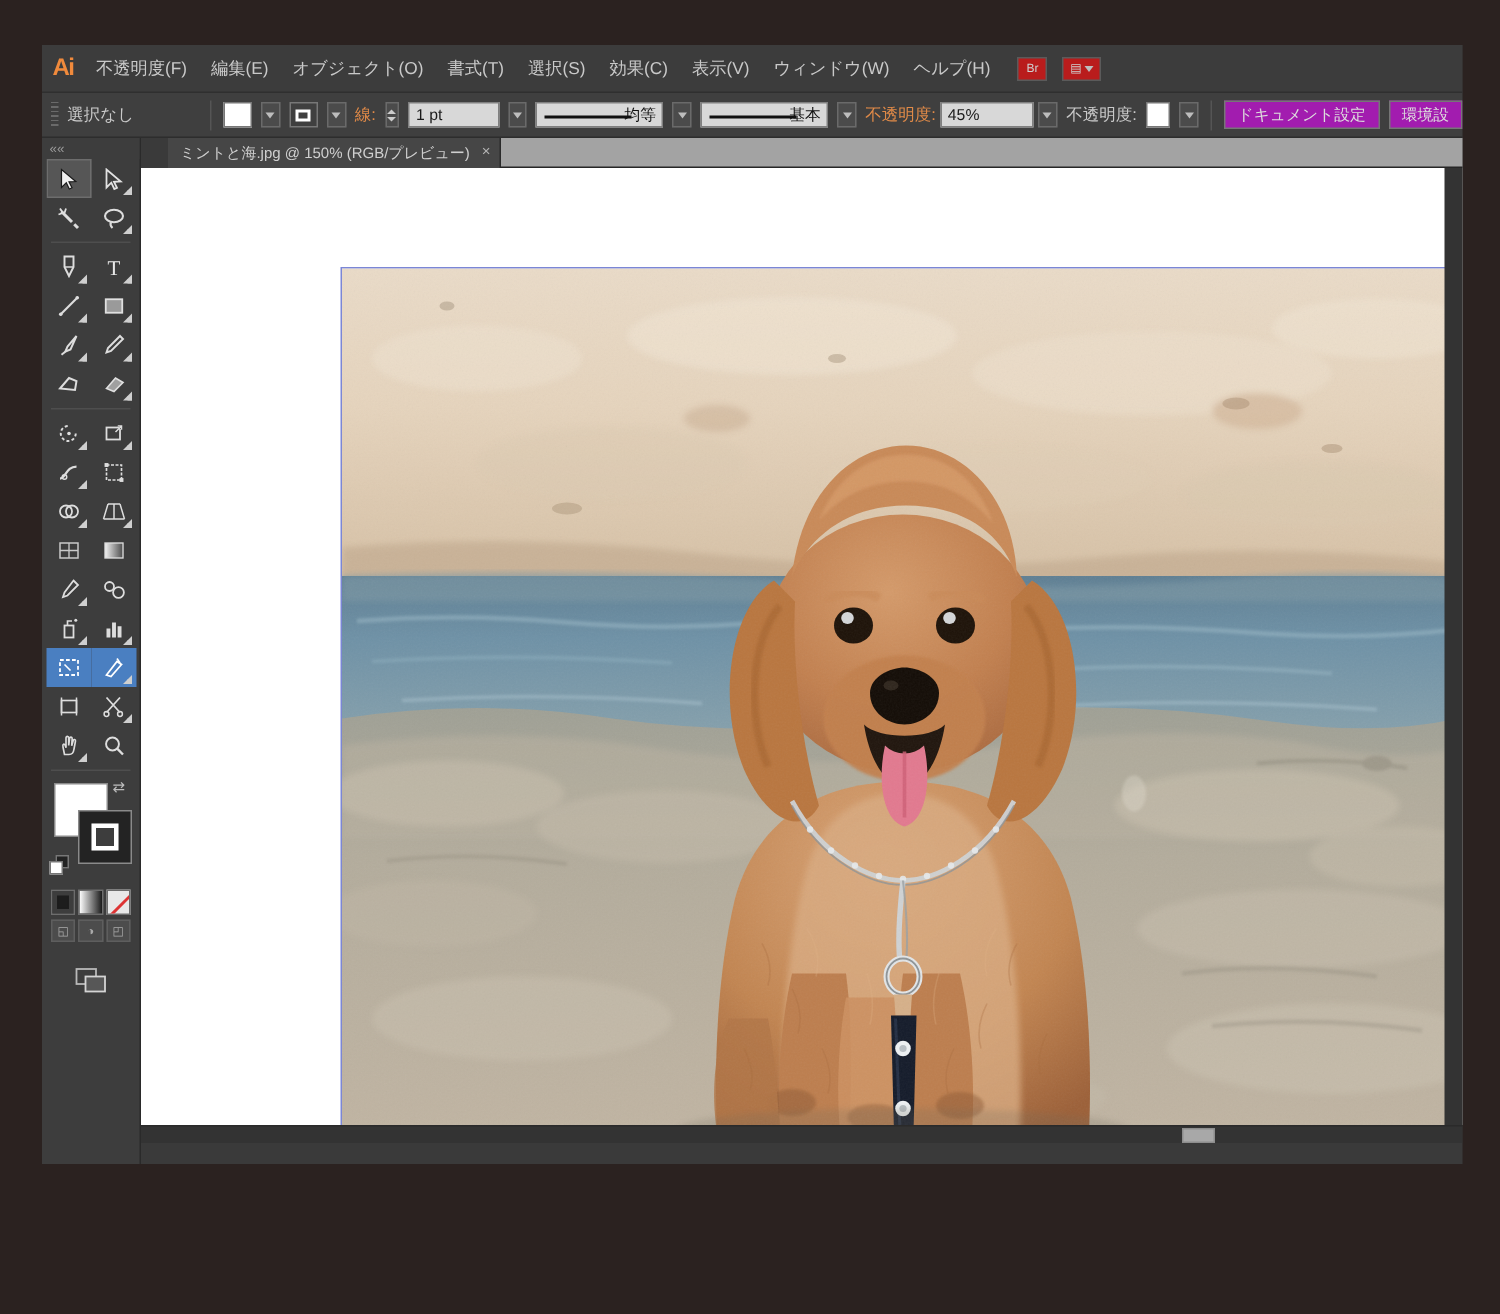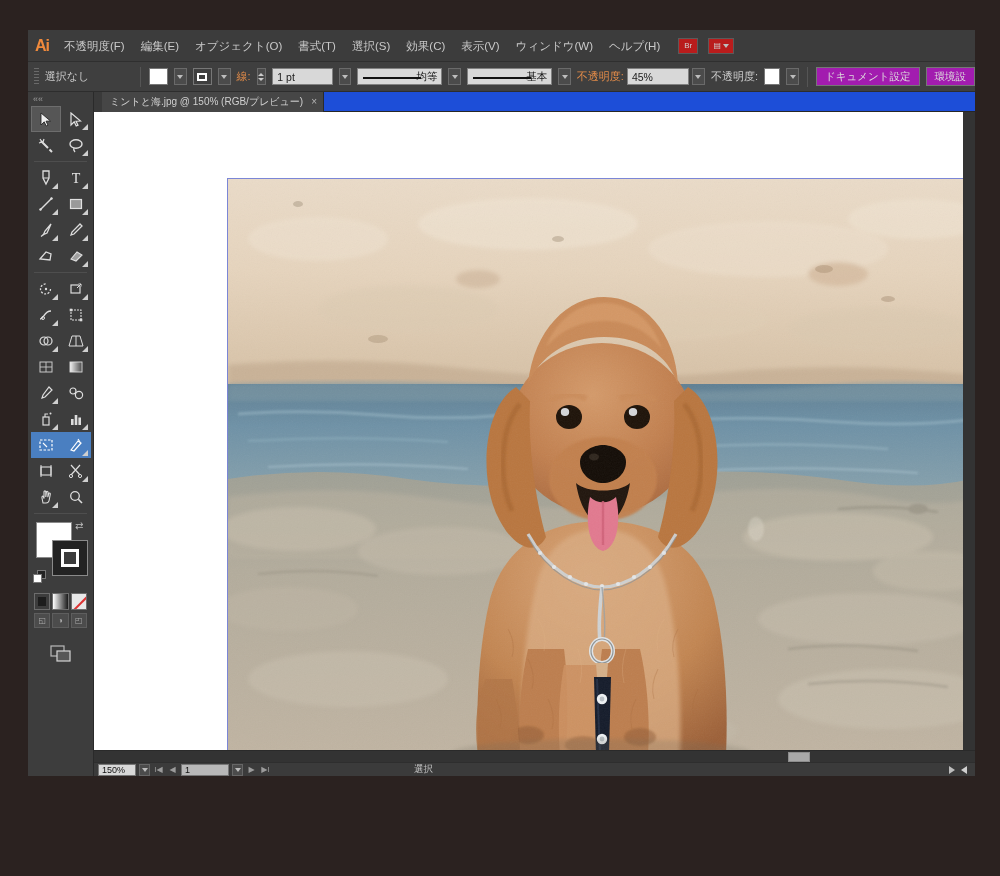--- a/index.html
+++ b/index.html
@@ -54,22 +54,22 @@
   .combo { height:17px; background:#d8d8d8; border:1px solid #808080; color:#111;
            font-size:10.5px; display:flex; align-items:center; justify-content:flex-end;
            padding:0 4px; position:relative; }
   .combo .line { position:absolute; left:5px; top:50%; width:58px; height:2px; background:#111; }
   .btn3d { height:19px; background:#a21caf; border:1px solid #767676; color:#ddd;
            font-size:10.5px; display:flex; align-items:center; justify-content:center;
            padding:0 8px; white-space:nowrap; }
   .opacity-grp { display:flex; align-items:center; gap:3px; }
 
   
-  #tabbar { position:absolute; left:74px; top:62px; width:881px; height:20px;
-            background:#1d4ed8; border-bottom:1px solid #262626;text-align:right; }
+  #tabbar { position:absolute; left:84px; top:62px; width:881px; height:20px;
+            background:#a3a3a3; border-bottom:1px solid #262626;text-align:right; }
   #doc-tab { position:absolute; left:0; top:0; height:20px; background:#464646;
              border-right:1px solid #2a2a2a; display:flex; align-items:center;
              padding:0 6px 0 8px; gap:8px; }
   #doc-tab-label { color:#cfcfcf; font-size:10px; white-space:nowrap; }
   #doc-tab-close { color:#b5b5b5; font-size:10px; line-height:1; }
 
   
   #toolspanel { position:absolute; left:0; top:62px; width:66px; height:684px;
                 background:#3d3d3d; border-right:1px solid #2a2a2a; }
   #tools-grip { height:14px; display:flex; align-items:center; padding-left:5px;
@@ -719,36 +719,17 @@
           </svg>
         </div>
       </div>
     </div>
 
     <div id="vscroll"></div>
     <div id="hscroll">
       <div class="thumb"></div>
     </div>
 
-    <div id="statusbar">
-      <div class="zoom-field">150%</div>
-      <div class="sb-dd">
-          <span class="caret"></span>
-        </div>
-      <div class="nav-btn">I◀</div>
-      <div class="nav-btn">◀</div>
-      <div class="page-field">1</div>
-      <div class="sb-dd">
-          <span class="caret"></span>
-        </div>
-      <div class="nav-btn">▶</div>
-      <div class="nav-btn">▶I</div>
-      <div id="status-text">選択</div>
-      <div id="status-arrows">
-        <span class="tri-r"></span>
-        <span class="tri-l"></span>
-      </div>
-    </div>
 
   </div>
 
 
 </div>
 
 </body></html>

